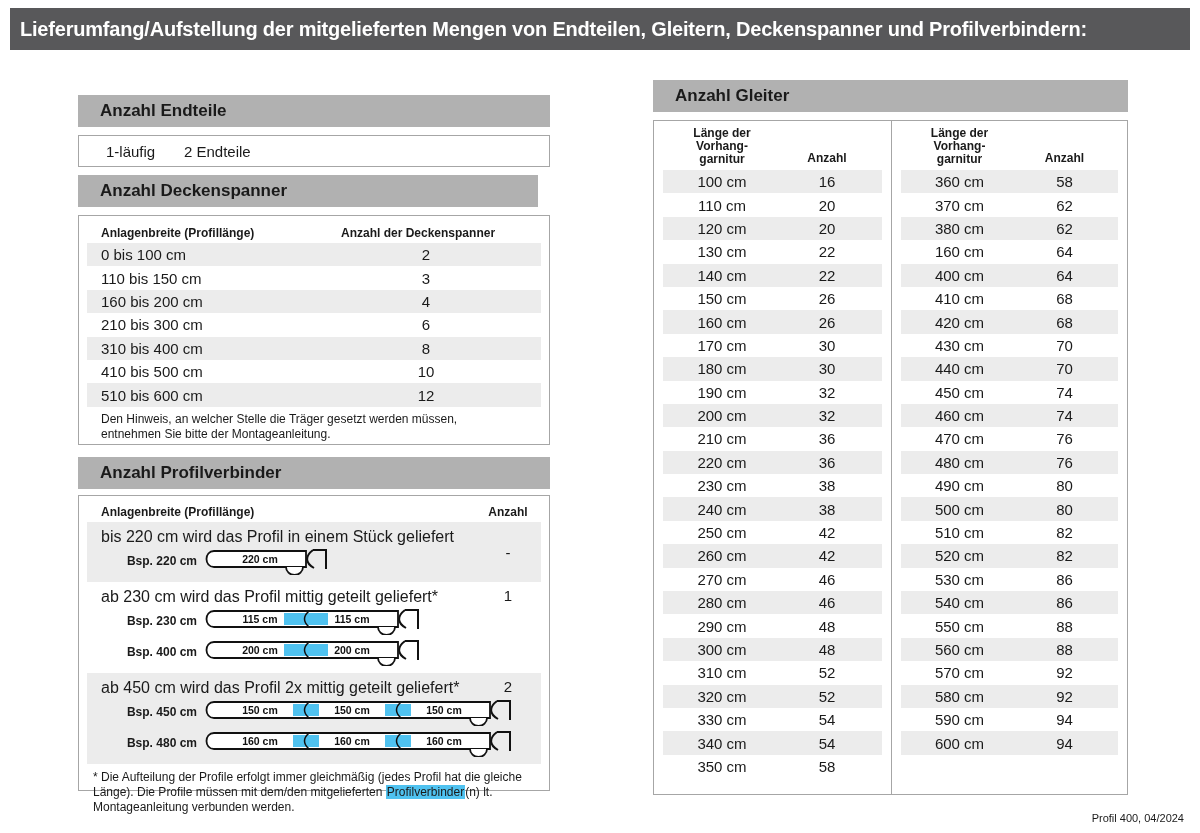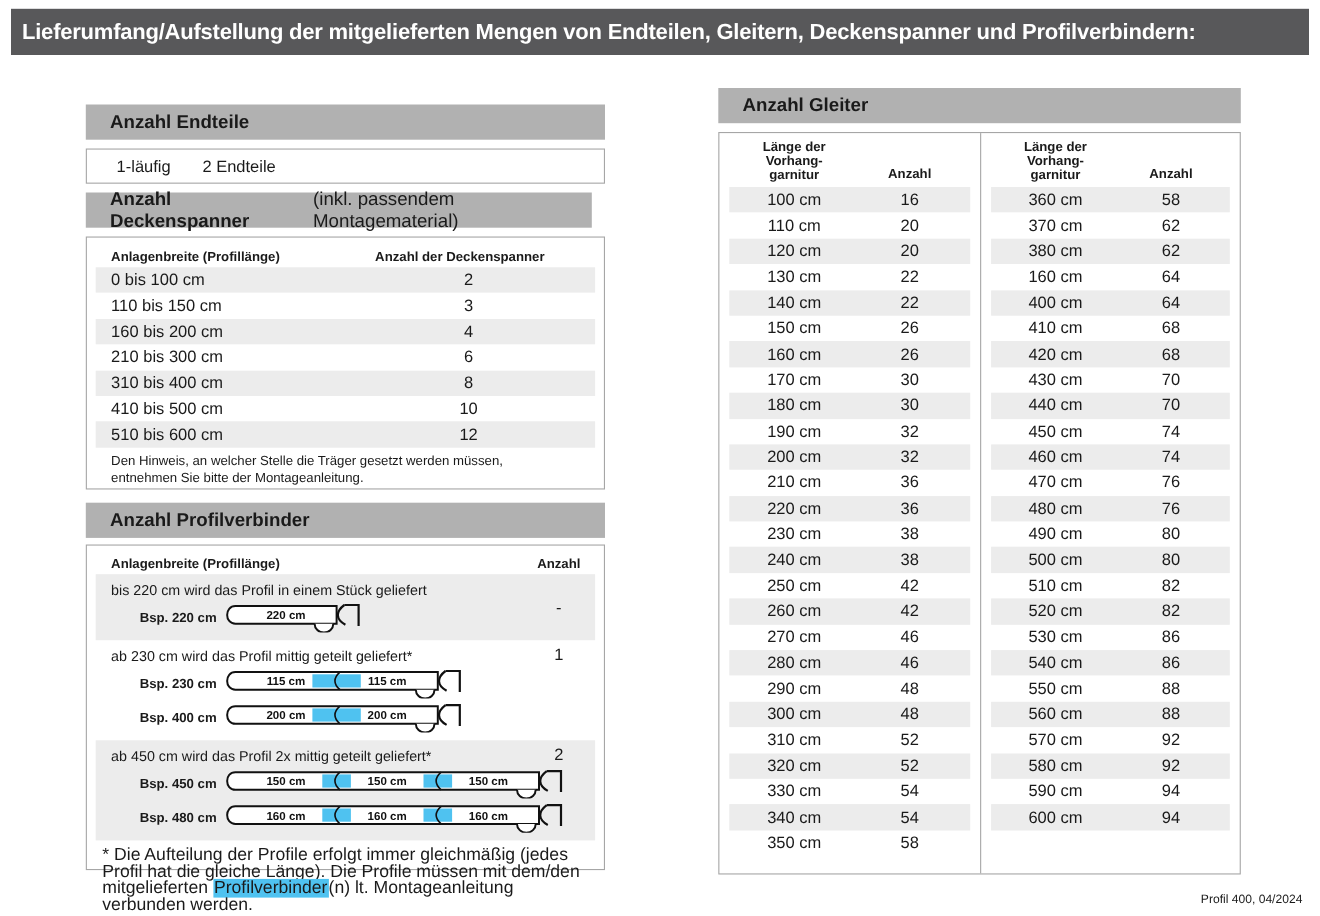--- a/index.html
+++ b/index.html
@@ -44,27 +44,27 @@
   .d-row .c1{flex:1;padding-left:14px;}
   .d-row .c2{width:170px;text-align:center;margin-right:30px;}
   .alt{background:var(--c-rowalt);}
   .deck-note{margin:5px 8px 0 22px;font-size:12px;line-height:15px;max-width:410px;}
 
   
   .pv-head{position:relative;height:17px;margin:9px 8px 0 8px;font-size:12px;font-weight:bold;}
   .pv-head .h1{position:absolute;left:14px;top:0;}
   .pv-head .h2{position:absolute;left:396px;top:0;width:50px;text-align:center;}
   .pv-row{position:relative;margin:0 8px;padding:5px 0 4px 14px;}
-  .pv-row .rtext{font-size:13px;line-height:19px;}
+  .pv-row .rtext{font-size:16px;line-height:19px;}
   .pv-anzahl{position:absolute;left:396px;width:50px;text-align:center;font-size:15px;}
   .pv-anzahl.top{top:5px;}
   .pv-anzahl.mid{top:22px;}
   .diagram-line{display:flex;align-items:center;margin:1px 0 3px 0;height:28px;}
   .diagram-label{width:101px;text-align:right;font-weight:bold;font-size:12px;padding-right:5px;flex:none;}
-  .pv-foot{margin:6px 8px 0 14px;font-size:16px;line-height:15px;max-width:436px;}
+  .pv-foot{margin:6px 8px 0 14px;font-size:12px;line-height:15px;max-width:436px;}
   .hl{background:var(--c-blue);padding:0 1px;}
 
   
   .gleiter-box{display:flex;}
   .g-half{width:50%;padding-top:6px;}
   .g-half.right{border-left:1px solid var(--c-border);}
   .g-head{display:flex;align-items:flex-end;margin:0 9px 4px 9px;font-size:12px;font-weight:bold;}
   .g-head .hc1{width:118px;text-align:center;line-height:13px;}
   .g-head .hc2{width:92px;text-align:center;padding-bottom:1px;}
   .g-row{display:flex;align-items:center;height:23.4px;margin:0 9px;font-size:15px;}
@@ -88,21 +88,20 @@
   </div>
   <div class="box" style="left:78px;top:135px;width:472px;height:32px;">
     <div class="endteile-row">
       <span class="c1">1-läufig</span>
       <span class="c2">2 Endteile</span>
     </div>
   </div>
 
   <div class="secbar" style="left:78px;top:175px;width:460px;">
     <span class="b">Anzahl Deckenspanner</span>
-    <span class="r">(inkl. passendem Montagematerial)</span>
   </div>
   <div class="box" style="left:78px;top:215px;width:472px;height:230px;">
     <div class="deck-head">
       <span class="h1">Anlagenbreite (Profillänge)</span>
       <span class="h2">Anzahl der Deckenspanner</span>
     </div>
 
       <div class="d-row alt">
         <span class="c1">0 bis 100 cm</span>
         <span class="c2">2</span>

